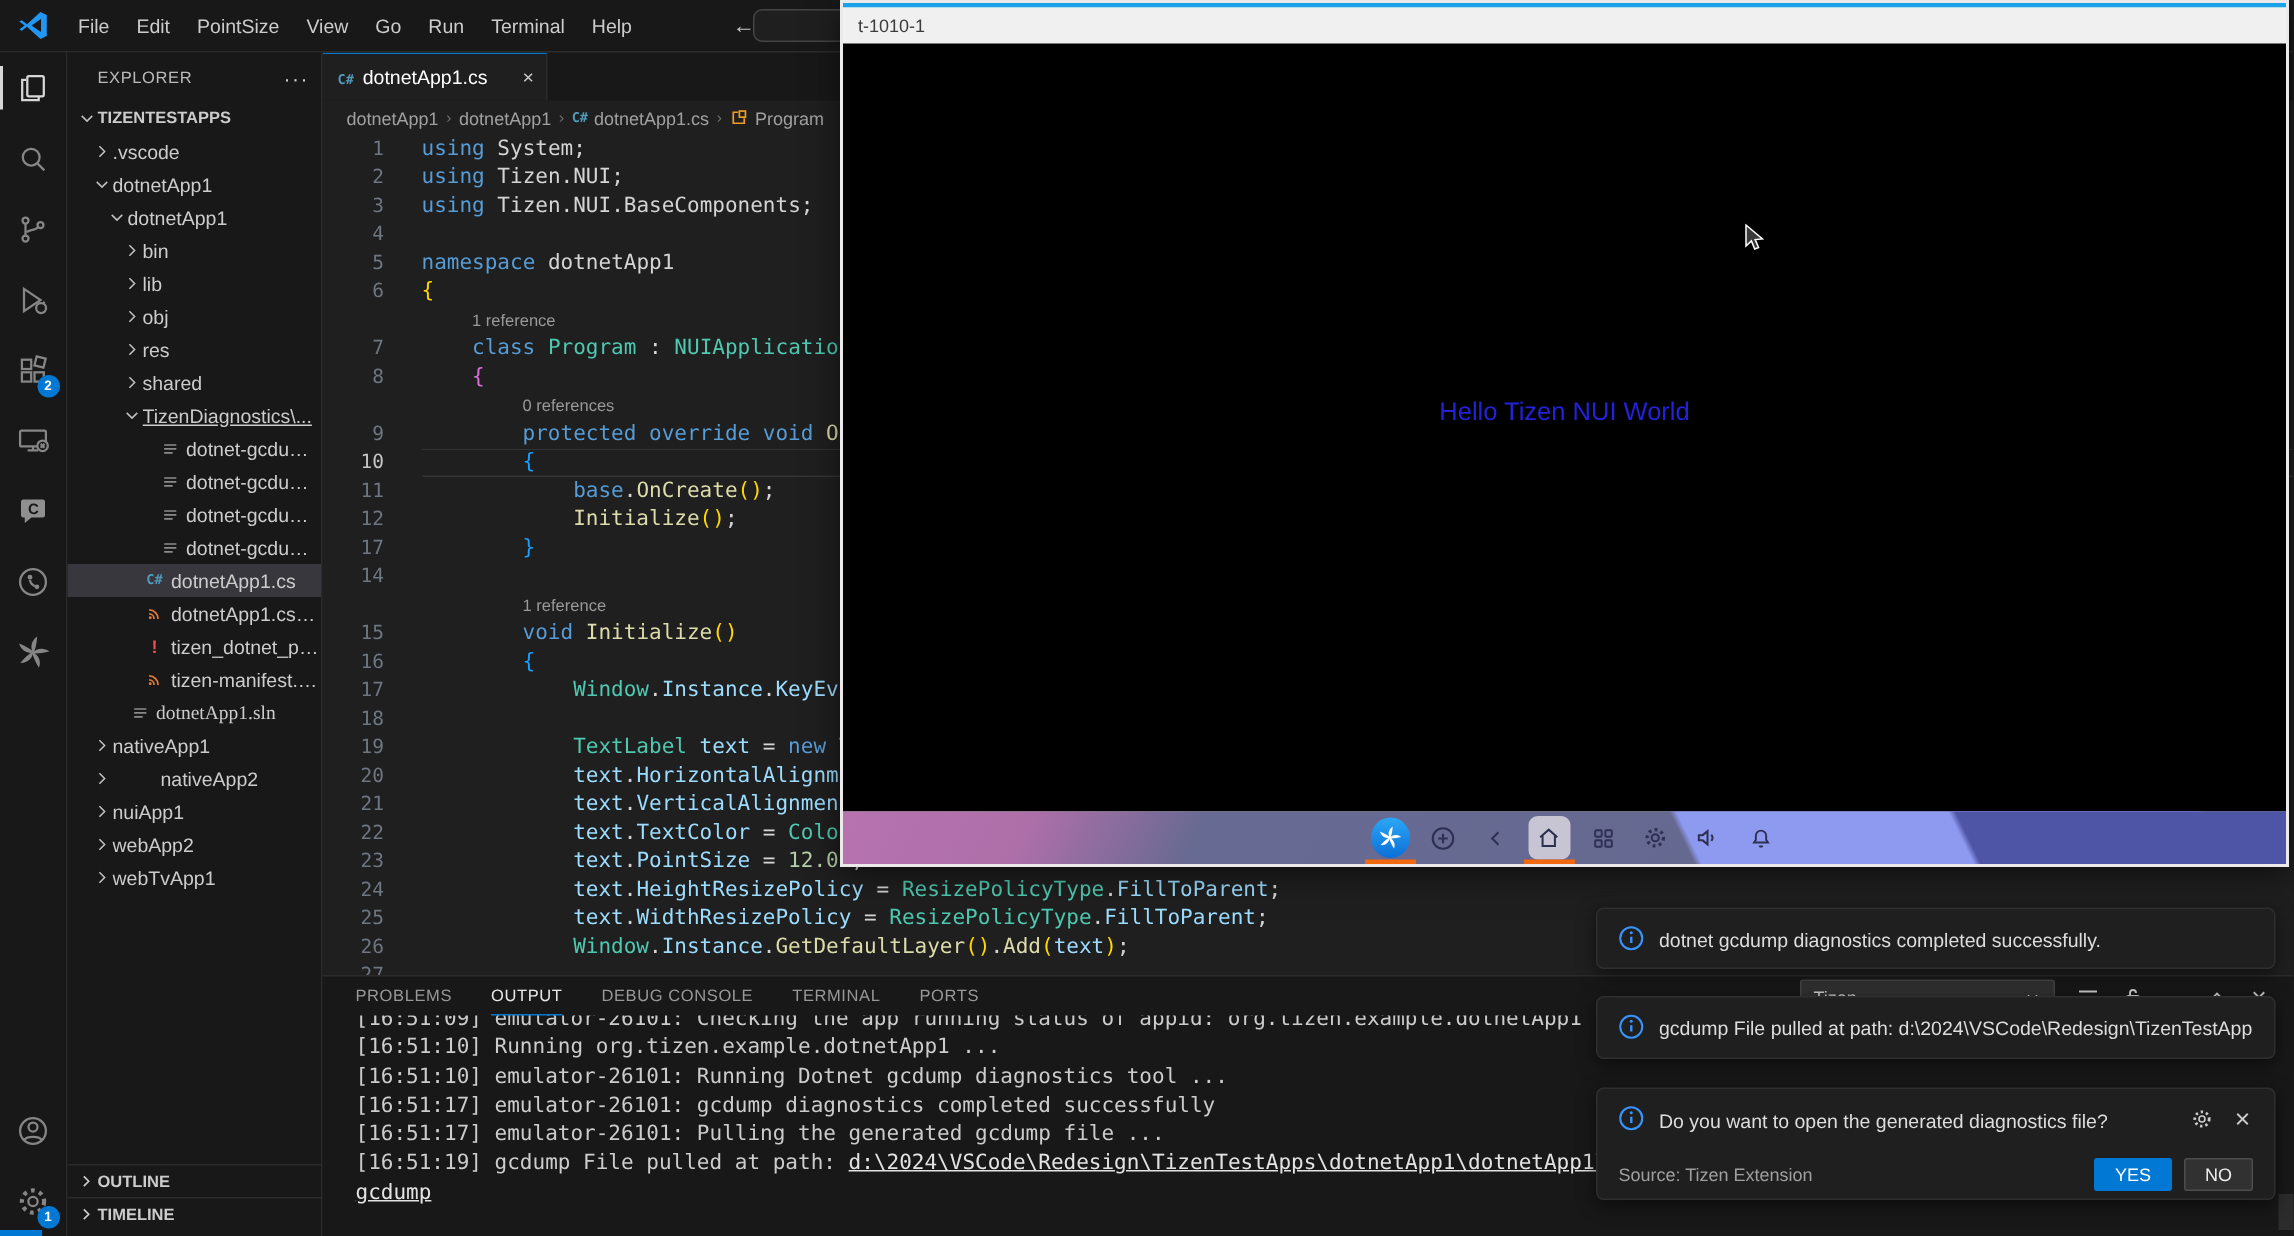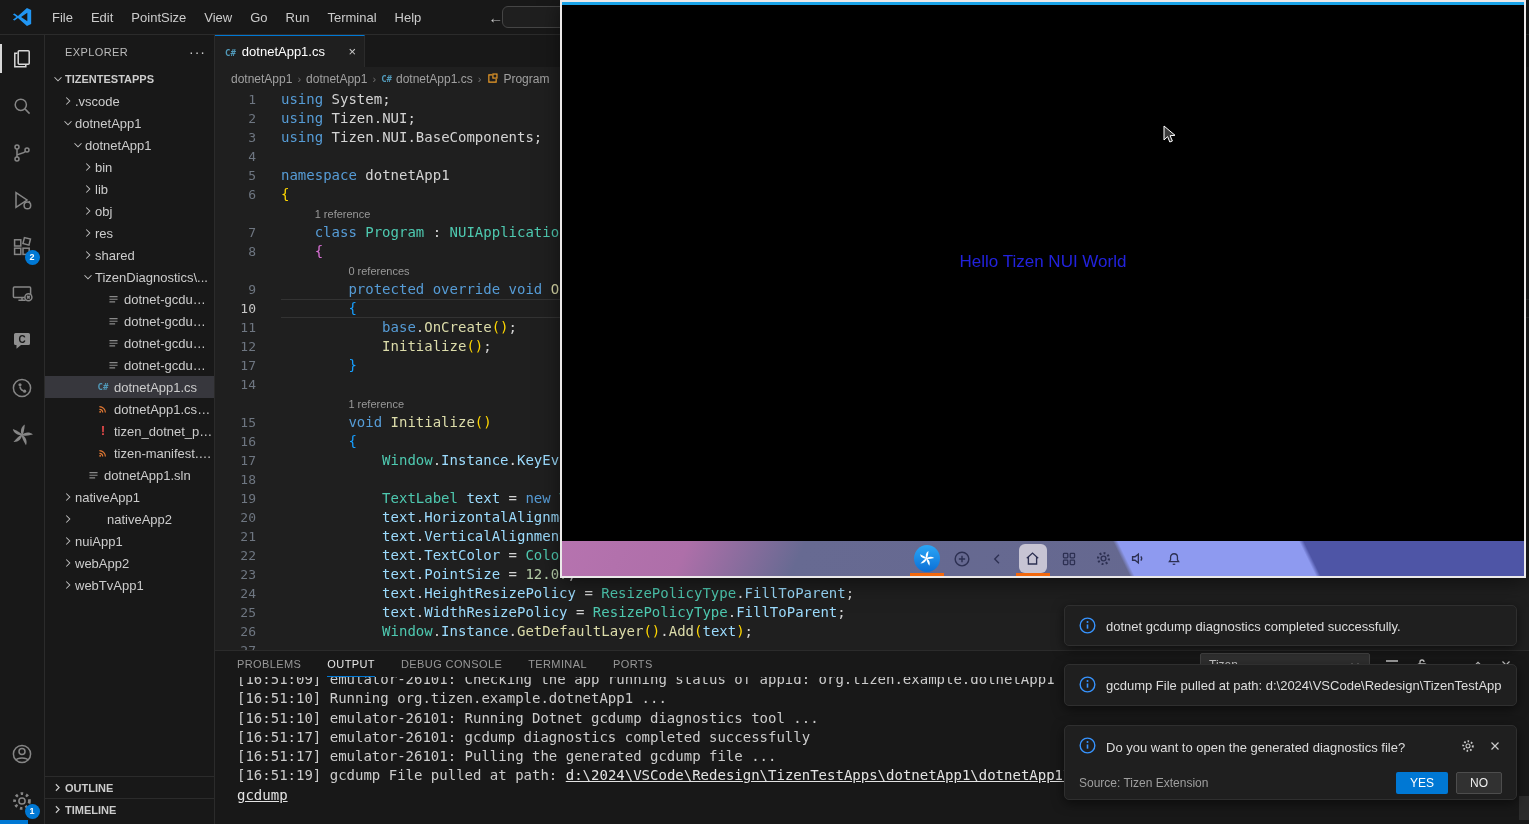--- a/index.html
+++ b/index.html
@@ -297,21 +297,21 @@
           </svg>
         </span>
         <span style="overflow: hidden; text-overflow: ellipsis;">shared</span>
       </div>
       <div class="tree-row" style="padding-left: 36px;">
         <span class="chev">
           <svg viewBox="0 0 16 16" width="14" height="14">
             <path d="M4 6l4 4 4-4" stroke="currentColor" fill="none" stroke-width="1.2"></path>
           </svg>
         </span>
-        <span style="overflow: hidden; text-overflow: ellipsis;">TizenDiagnostics\...</span>
+        <span style="overflow: hidden; text-overflow: ellipsis; text-decoration: underline;">TizenDiagnostics\...</span>
       </div>
       <div class="tree-row" style="padding-left: 46px;">
         <span class="chev"></span>
         <span class="ficon">
           <svg viewBox="0 0 16 16" width="13" height="13">
             <path d="M3 4.5h10M3 7.7h10M3 10.9h7" stroke="#8a8a8a" fill="none" stroke-width="1.4"></path>
           </svg>
         </span>
         <span style="overflow: hidden; text-overflow: ellipsis;">dotnet-gcdump_...</span>
       </div>
@@ -373,21 +373,21 @@
         <span class="ficon">
           <svg viewBox="0 0 16 16" width="12" height="12">
             <g stroke="#e37933" fill="none" stroke-width="1.6">
               <path d="M3.2 8.4c2.5 0 4.4 2 4.4 4.4M3.2 4.8c4.5 0 8 3.6 8 8"></path>
             </g>
             <circle cx="4.2" cy="11.8" r="1.3" fill="#e37933"></circle>
           </svg>
         </span>
         <span style="overflow: hidden; text-overflow: ellipsis;">tizen-manifest.xml</span>
       </div>
-      <div class="tree-row" style="padding-left: 26px;">
+      <div class="tree-row" style="padding-left: 26px; font-family: Liberation Serif, serif;">
         <span class="chev"></span>
         <span class="ficon">
           <svg viewBox="0 0 16 16" width="13" height="13">
             <path d="M3 4.5h10M3 7.7h10M3 10.9h7" stroke="#8a8a8a" fill="none" stroke-width="1.4"></path>
           </svg>
         </span>
         <span style="overflow: hidden; text-overflow: ellipsis;">dotnetApp1.sln</span>
       </div>
       <div class="tree-row" style="padding-left: 16px;">
         <span class="chev">
@@ -565,20 +565,23 @@
       <div class="log-line"><span>[16:51:17] emulator-26101: gcdump diagnostics completed successfully</span></div>
       <div class="log-line"><span>[16:51:17] emulator-26101: Pulling the generated gcdump file ...</span></div>
       <div class="log-line"><span>[16:51:19] gcdump File pulled at path: </span><span class="log-link">d:\2024\VSCode\Redesign\TizenTestApps\dotnetApp1\dotnetApp1\TizenDiagnostics</span></div>
       <div class="log-line"><span class="log-link">gcdump</span></div>
     </div>
   <div id="panel-scrollbar"></div>
 </div>
 
 <div id="emulator">
   <div id="emu-topline"></div>
+  <div id="emu-title">
+    <span>t-1010-1</span>
+  </div>
   <div id="emu-screen">
     <span id="emu-hello">Hello Tizen NUI World</span>
     <svg id="emu-cursor" width="13" height="19" viewBox="0 0 13 19">
         <path d="M1 1l0 14 3.6-3.4 2.2 5.4 2.6-1-2.3-5.3 4.9-.4z" fill="#3a3a3a" stroke="#ffffff" stroke-width="1"></path>
       </svg>
   </div>
   <div id="emu-taskbar">
       <div class="tb-item running">
         <div id="tb-tizen-circle">
           <svg width="17" height="17" viewBox="-12 -12 24 24">

